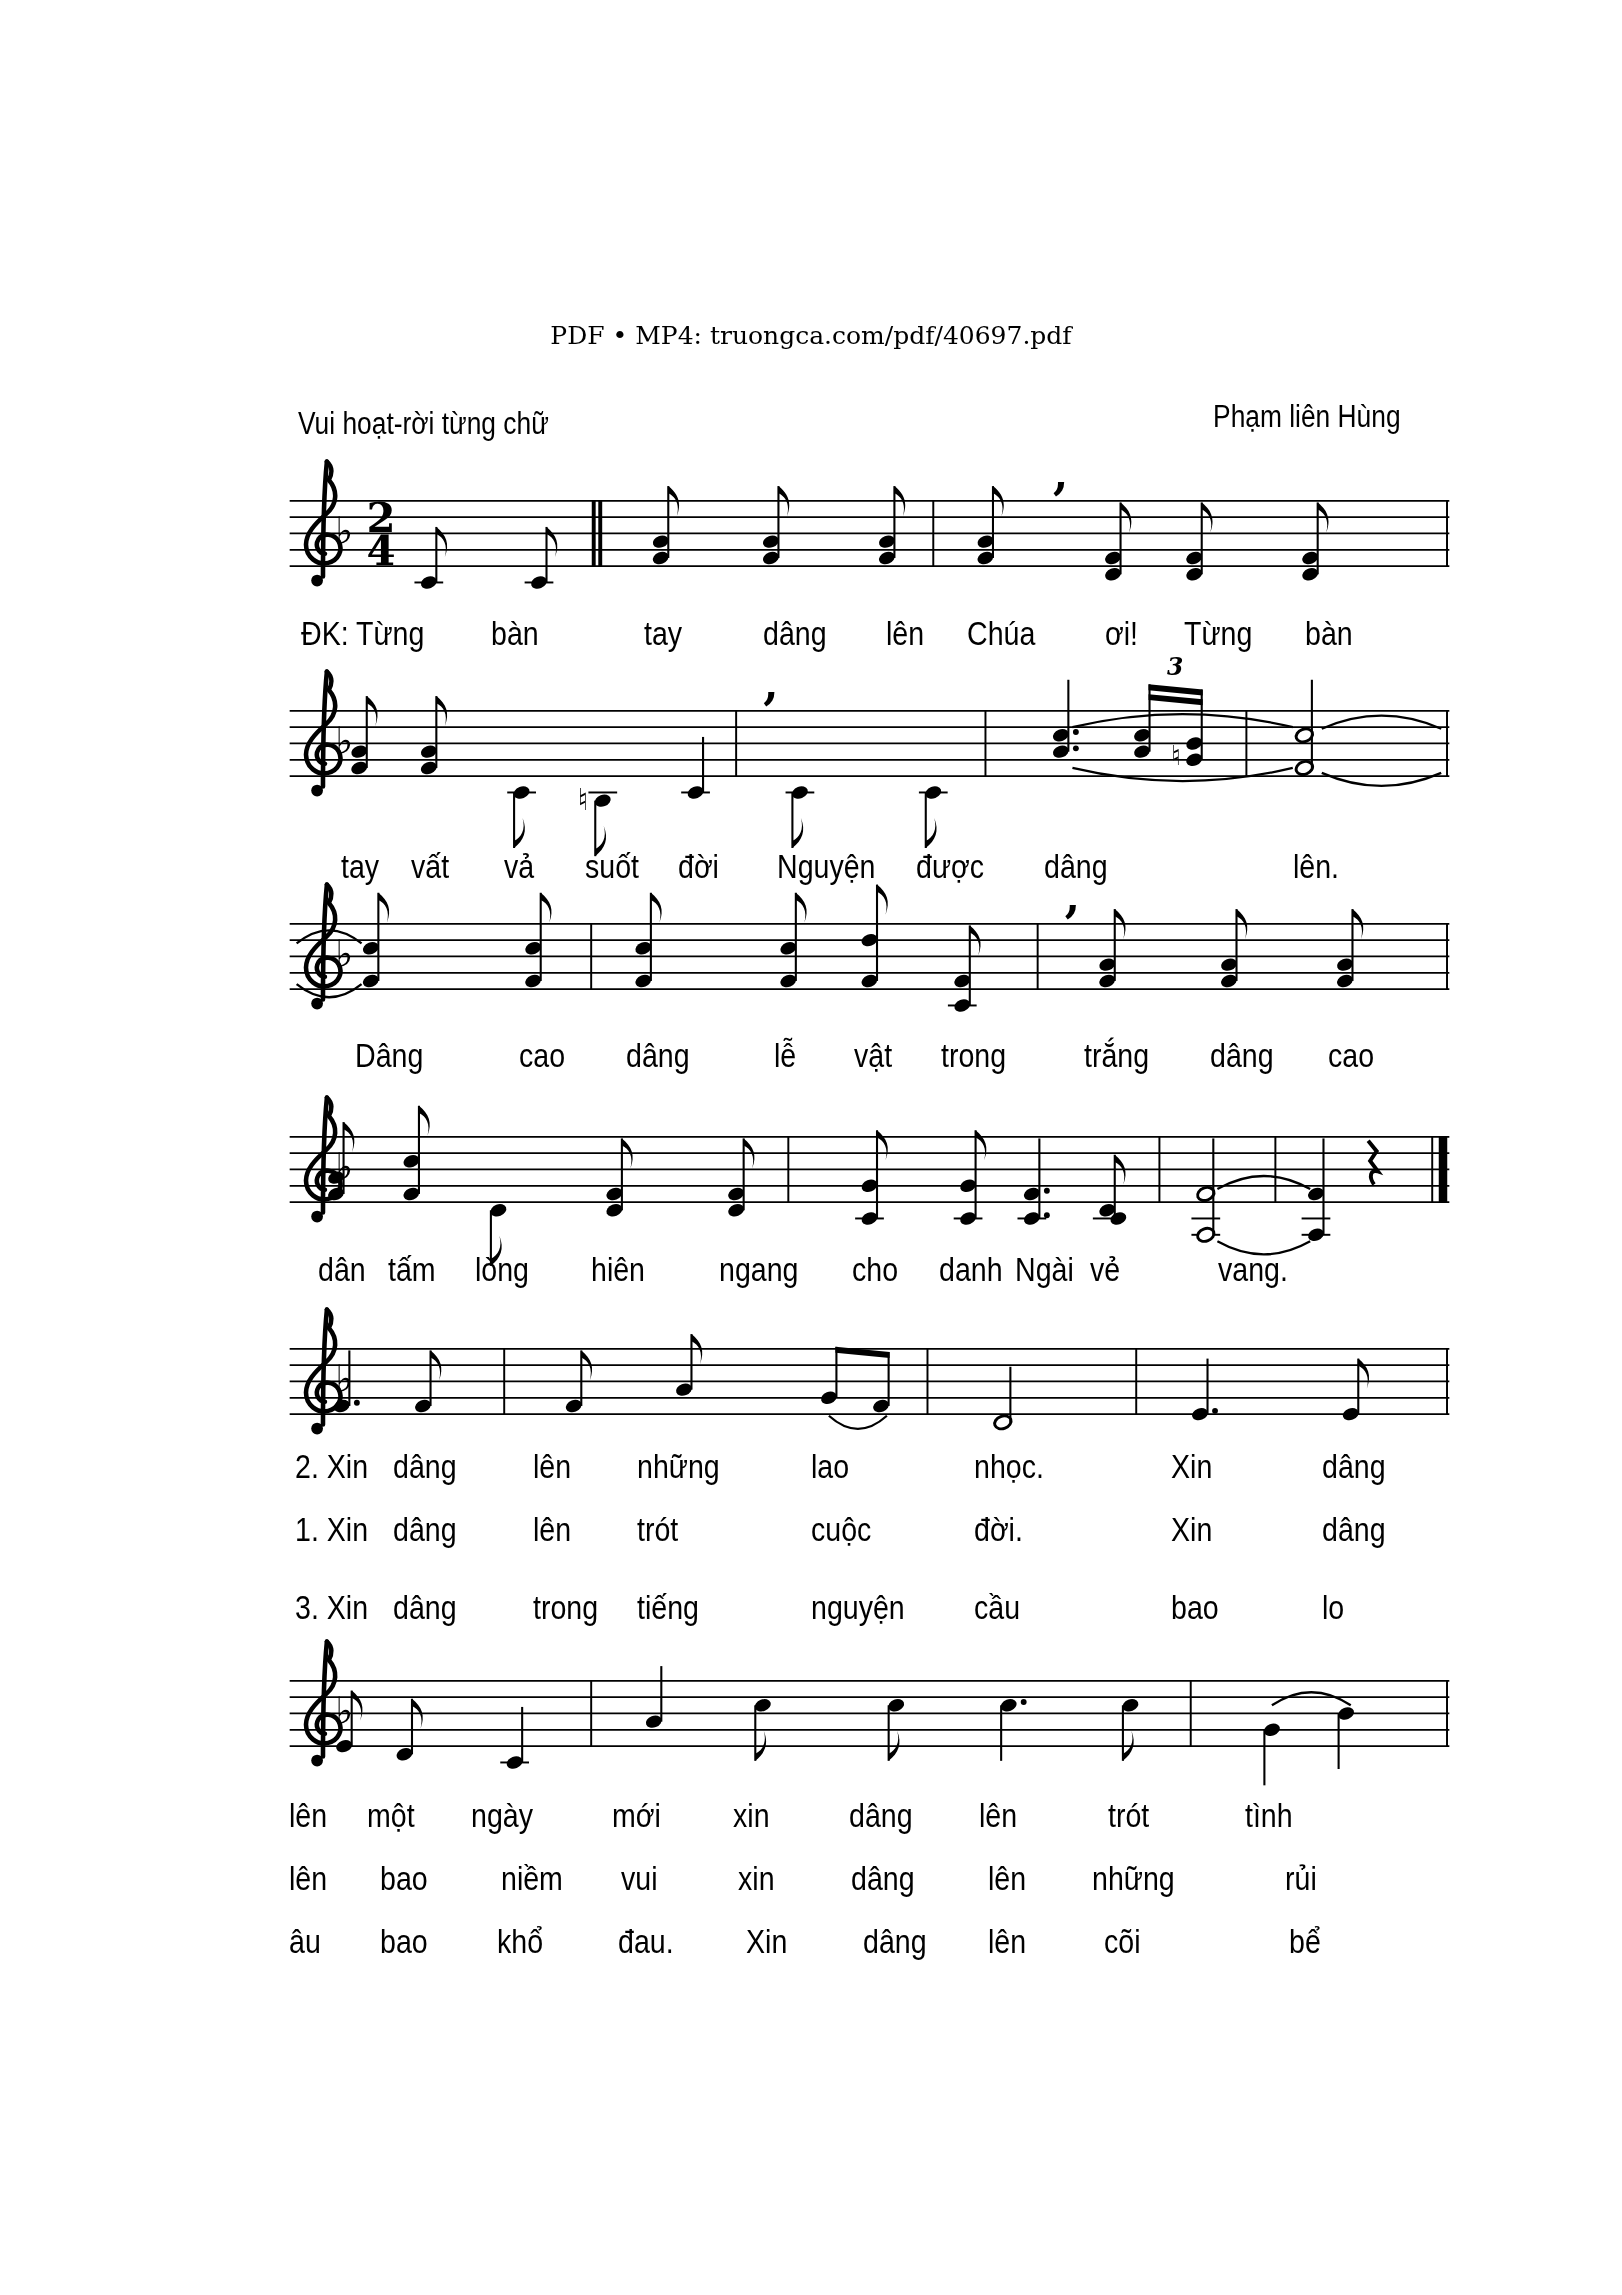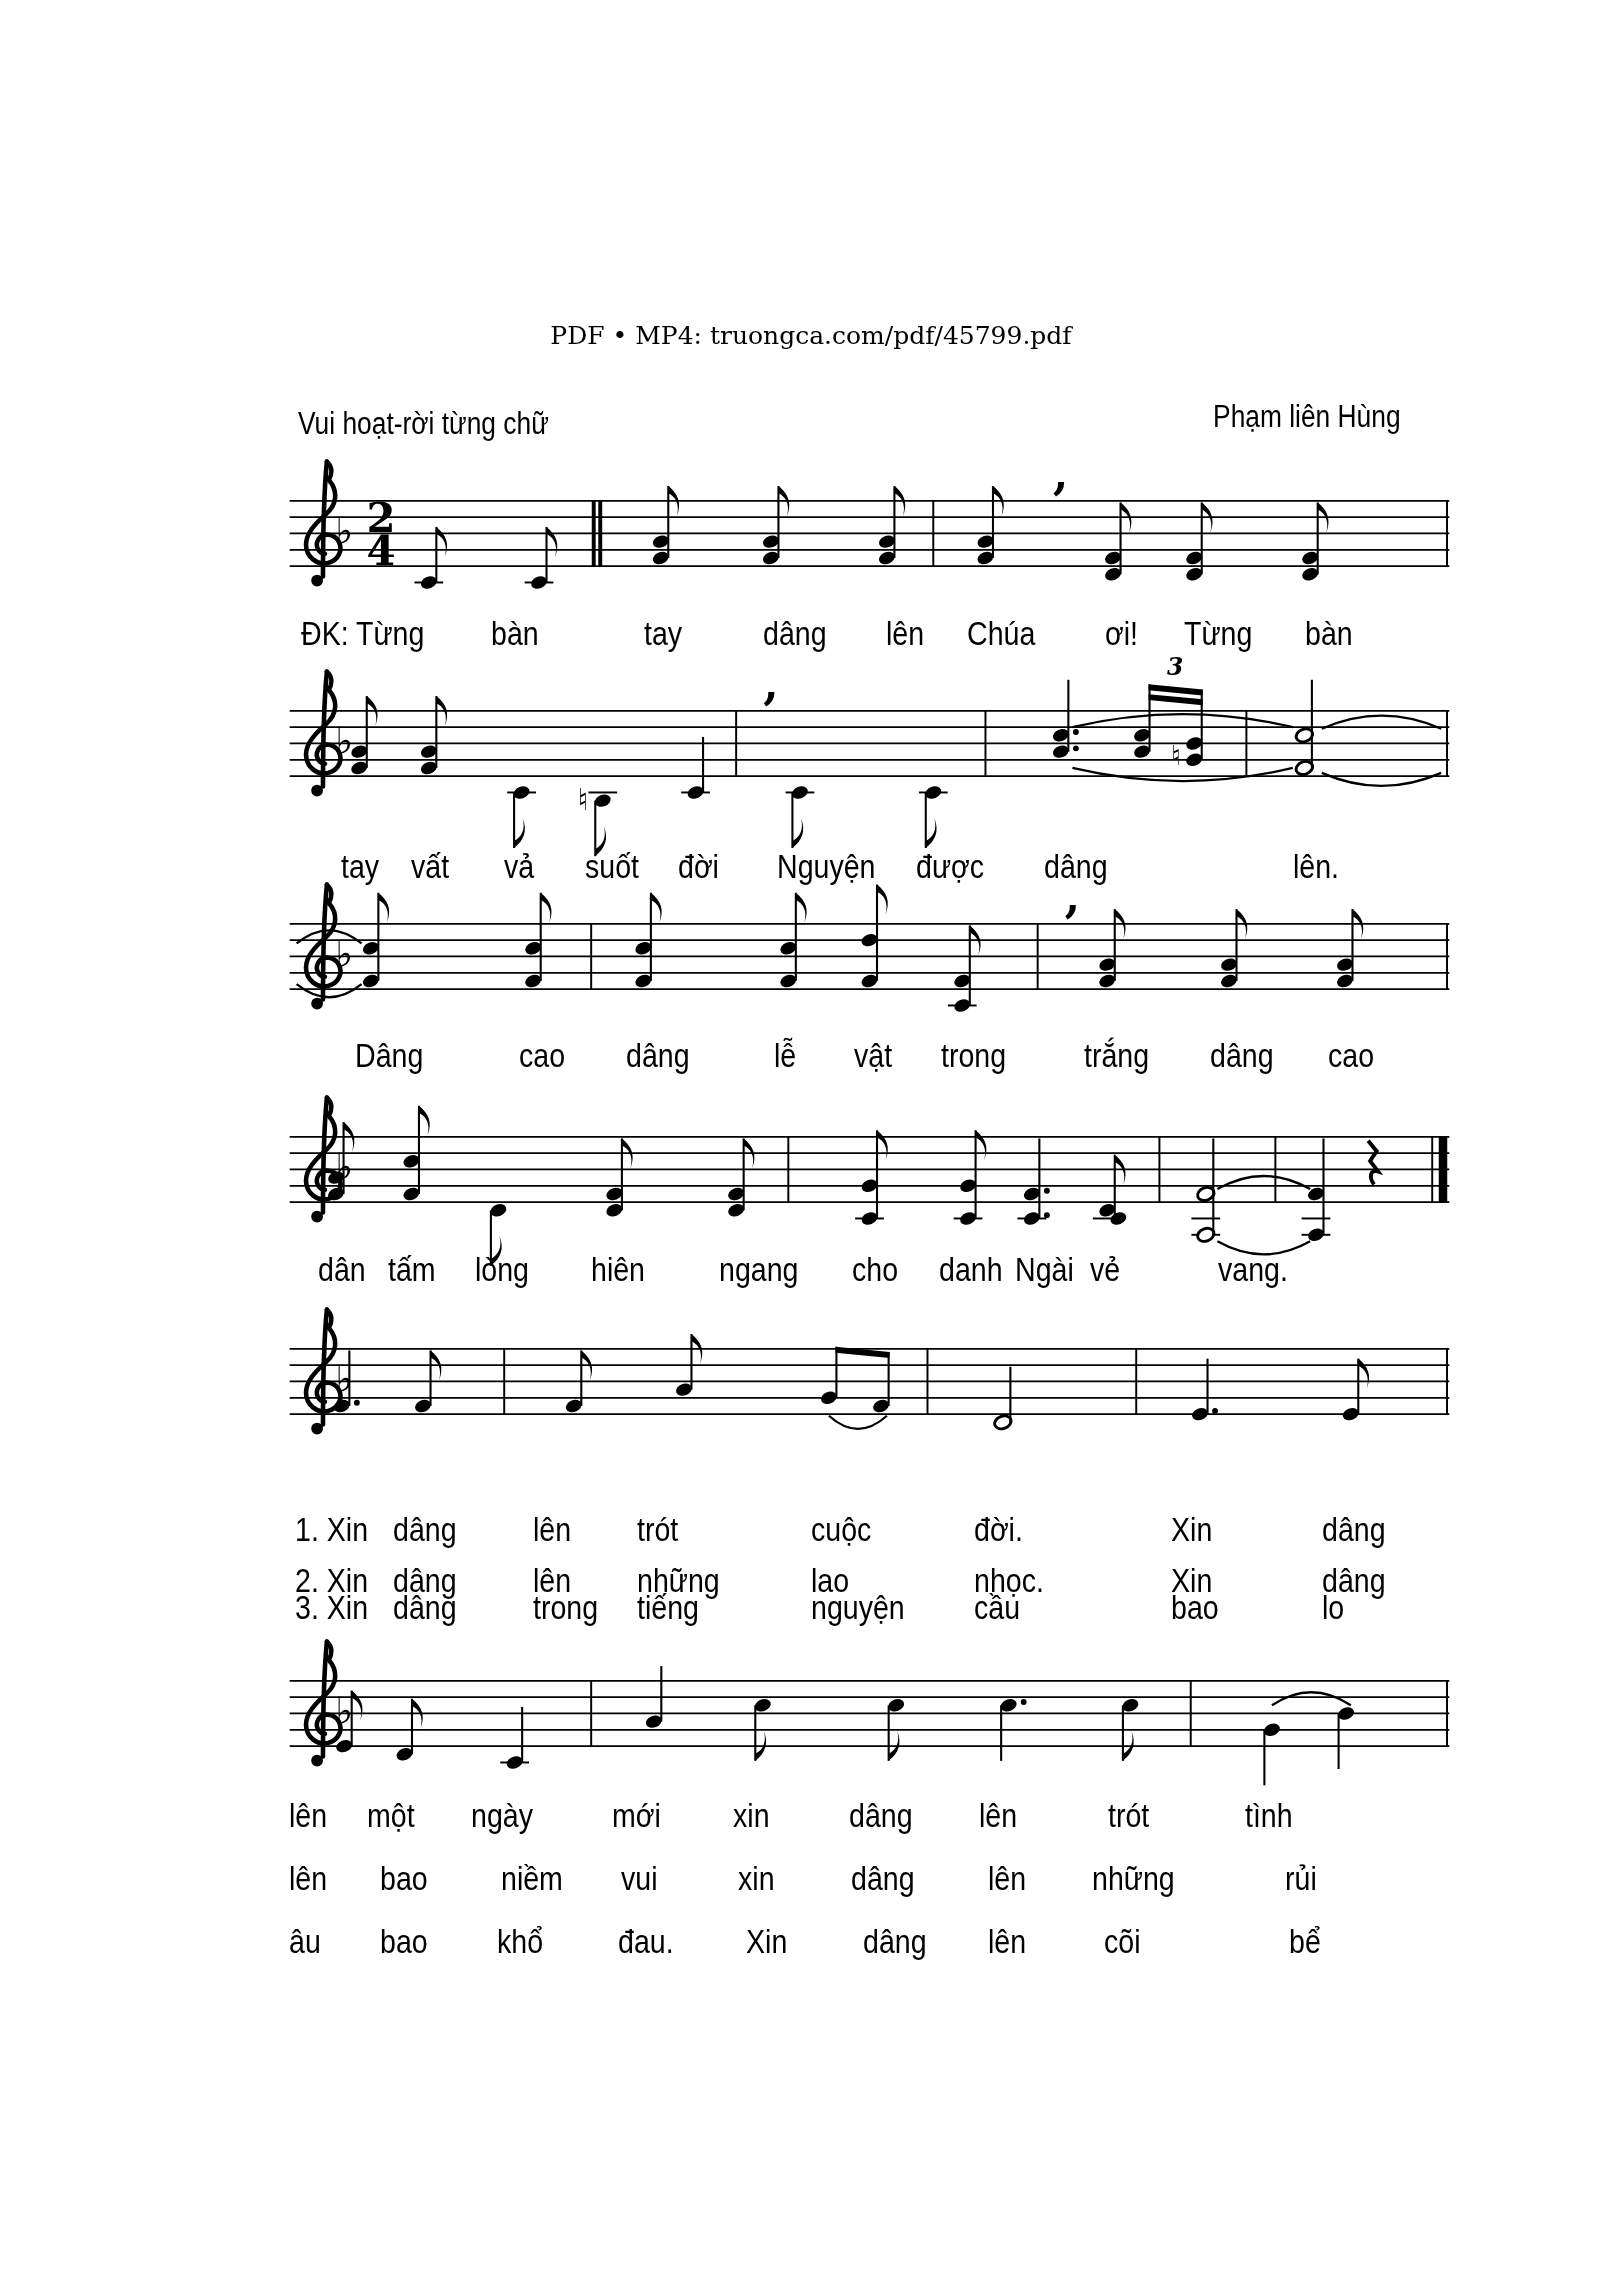--- a/index.html
+++ b/index.html
@@ -17,21 +17,21 @@
   .system-svg{position:absolute;left:289px;width:1161px;height:196px;overflow:visible;}
   .lyric-row{position:absolute;left:289px;width:1161px;height:47px;}
   .syll{position:absolute;top:0;font-size:34px;white-space:nowrap;
         transform:scaleX(0.84);transform-origin:left top;}
   svg{display:block;}
 </style>
 </head>
 <body>
 
 <div class="page">
-  <div class="subtitle">PDF • MP4: truongca.com/pdf/45799.pdf</div>
+  <div class="subtitle">PDF • MP4: truongca.com/pdf/40697.pdf</div>
   <div class="tempo">Vui hoạt-rời từng chữ</div>
   <div class="composer">Phạm liên Hùng</div>
   <div id="systems">
       <svg class="system-svg" viewBox="0 0 1775 300" style="top: 442px;">
         <line x1="0" y1="90" x2="1775" y2="90" stroke="#000" stroke-width="2.6"></line>
         <line x1="0" y1="115" x2="1775" y2="115" stroke="#000" stroke-width="2.6"></line>
         <line x1="0" y1="140" x2="1775" y2="140" stroke="#000" stroke-width="2.6"></line>
         <line x1="0" y1="165" x2="1775" y2="165" stroke="#000" stroke-width="2.6"></line>
         <line x1="0" y1="190" x2="1775" y2="190" stroke="#000" stroke-width="2.6"></line>
         <g>
@@ -370,21 +370,21 @@
       <div class="lyric-row" style="top: 1510px;">
         <span class="syll" style="left: 0.5%;">1. Xin</span>
         <span class="syll" style="left: 9%;">dâng</span>
         <span class="syll" style="left: 21%;">lên</span>
         <span class="syll" style="left: 30%;">trót</span>
         <span class="syll" style="left: 45%;">cuộc</span>
         <span class="syll" style="left: 59%;">đời.</span>
         <span class="syll" style="left: 76%;">Xin</span>
         <span class="syll" style="left: 89%;">dâng</span>
       </div>
-      <div class="lyric-row" style="top: 1561px;">
+      <div class="lyric-row" style="top: 1447px;">
         <span class="syll" style="left: 0.5%;">2. Xin</span>
         <span class="syll" style="left: 9%;">dâng</span>
         <span class="syll" style="left: 21%;">lên</span>
         <span class="syll" style="left: 30%;">những</span>
         <span class="syll" style="left: 45%;">lao</span>
         <span class="syll" style="left: 59%;">nhọc.</span>
         <span class="syll" style="left: 76%;">Xin</span>
         <span class="syll" style="left: 89%;">dâng</span>
       </div>
       <div class="lyric-row" style="top: 1588px;">

